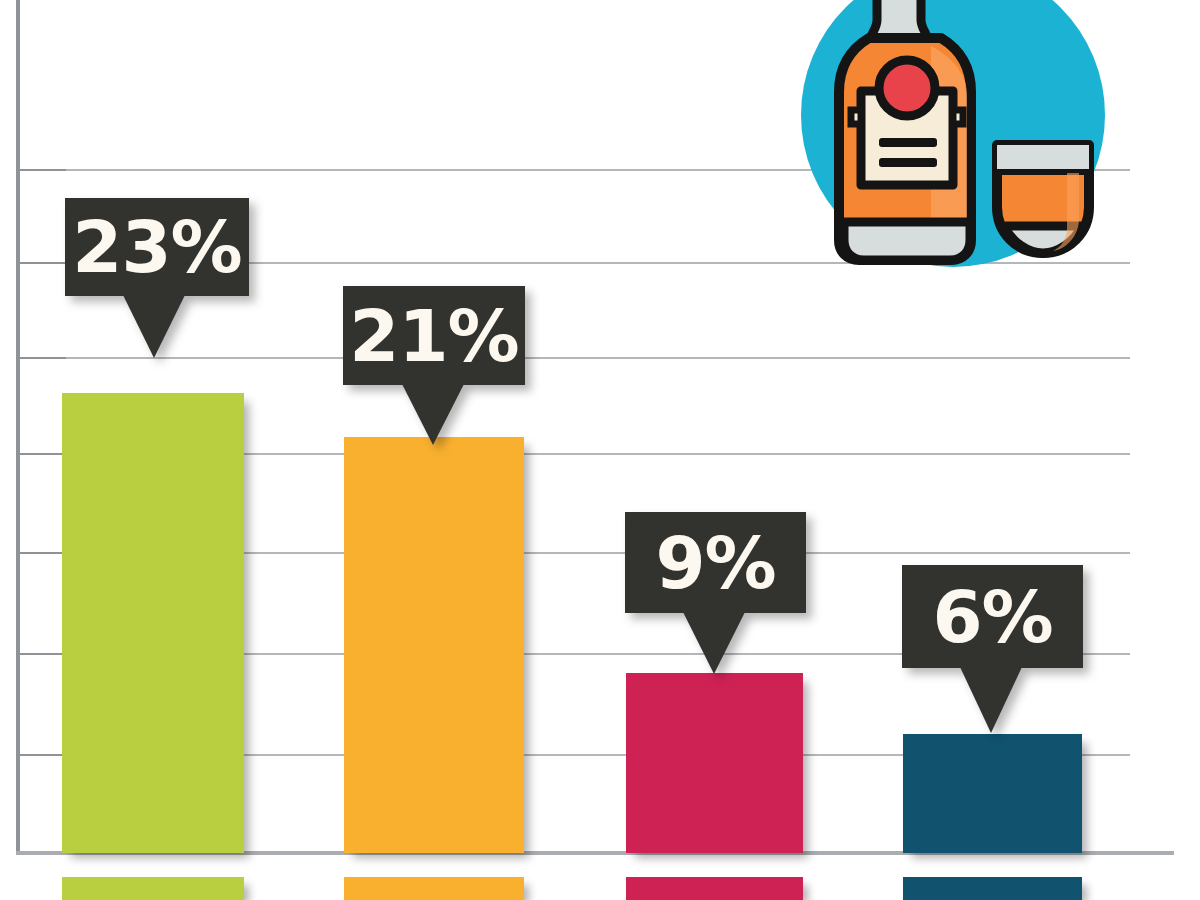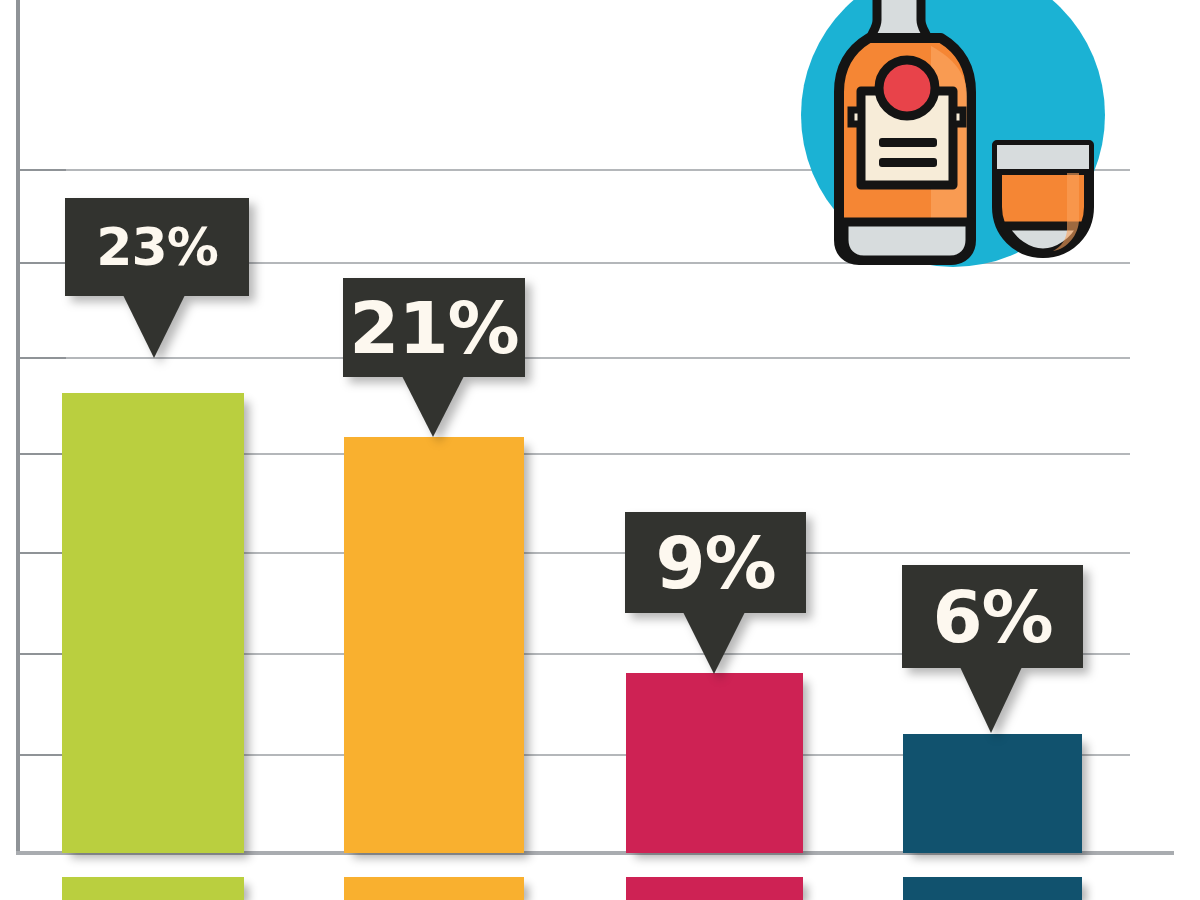--- a/index.html
+++ b/index.html
@@ -141,26 +141,26 @@
     <div class="bar" style="left:626px; top:673px; width:177px; height:180px; background:#ce2254;"></div>
     <div class="bar" style="left:903px; top:734px; width:179px; height:119px; background:#11526e;"></div>
 
     <div class="bar-stub" style="left:62px;  top:877px; width:182px; height:23px; background:#bacf3f;"></div>
     <div class="bar-stub" style="left:344px; top:877px; width:180px; height:23px; background:#f9b02f;"></div>
     <div class="bar-stub" style="left:626px; top:877px; width:177px; height:23px; background:#ce2254;"></div>
     <div class="bar-stub" style="left:903px; top:877px; width:179px; height:23px; background:#11526e;"></div>
 
     <div class="callout" style="left:65px; top:198px; width:184px; height:160px;">
       <div class="callout-box" style="width:184px; height:98px;">
-        <span class="callout-label" style="font-size:52px;">23%</span>
+        <span class="callout-label" style="font-size:72px;">23%</span>
       </div>
       <div class="callout-tail" style="left:58px; top:97px; border-left-width:31px; border-right-width:31px; border-top-width:63px;"></div>
     </div>
 
-    <div class="callout" style="left:343px; top:278px; width:182px; height:160px;">
+    <div class="callout" style="left:343px; top:286px; width:182px; height:160px;">
       <div class="callout-box" style="width:182px; height:99px;">
         <span class="callout-label" style="font-size:72px;">21%</span>
       </div>
       <div class="callout-tail" style="left:59px; top:98px; border-left-width:31px; border-right-width:31px; border-top-width:61px;"></div>
     </div>
 
     <div class="callout" style="left:625px; top:512px; width:181px; height:163px;">
       <div class="callout-box" style="width:181px; height:101px;">
         <span class="callout-label" style="font-size:72px;">9%</span>
       </div>

